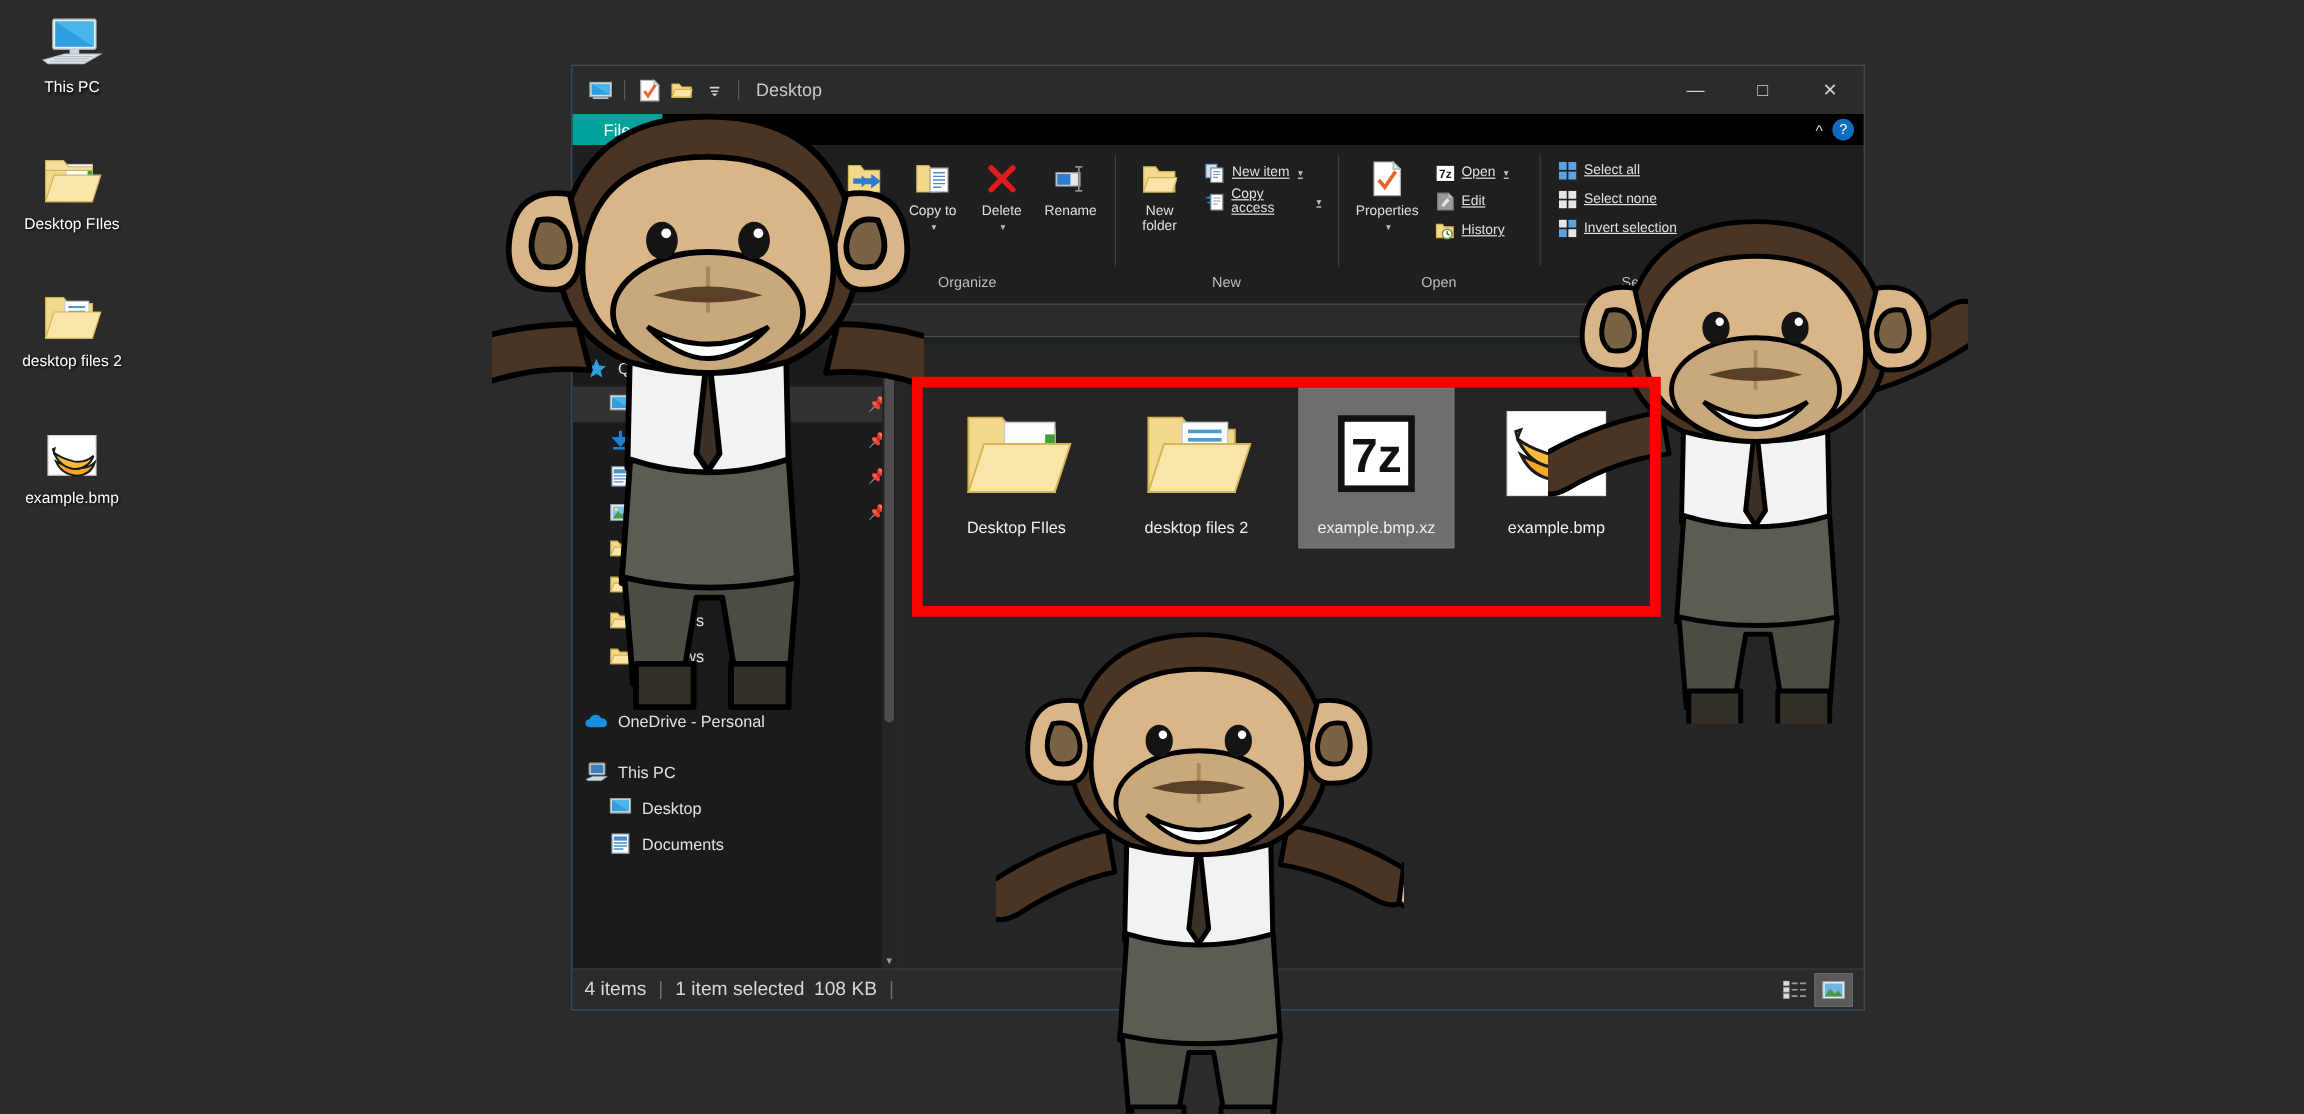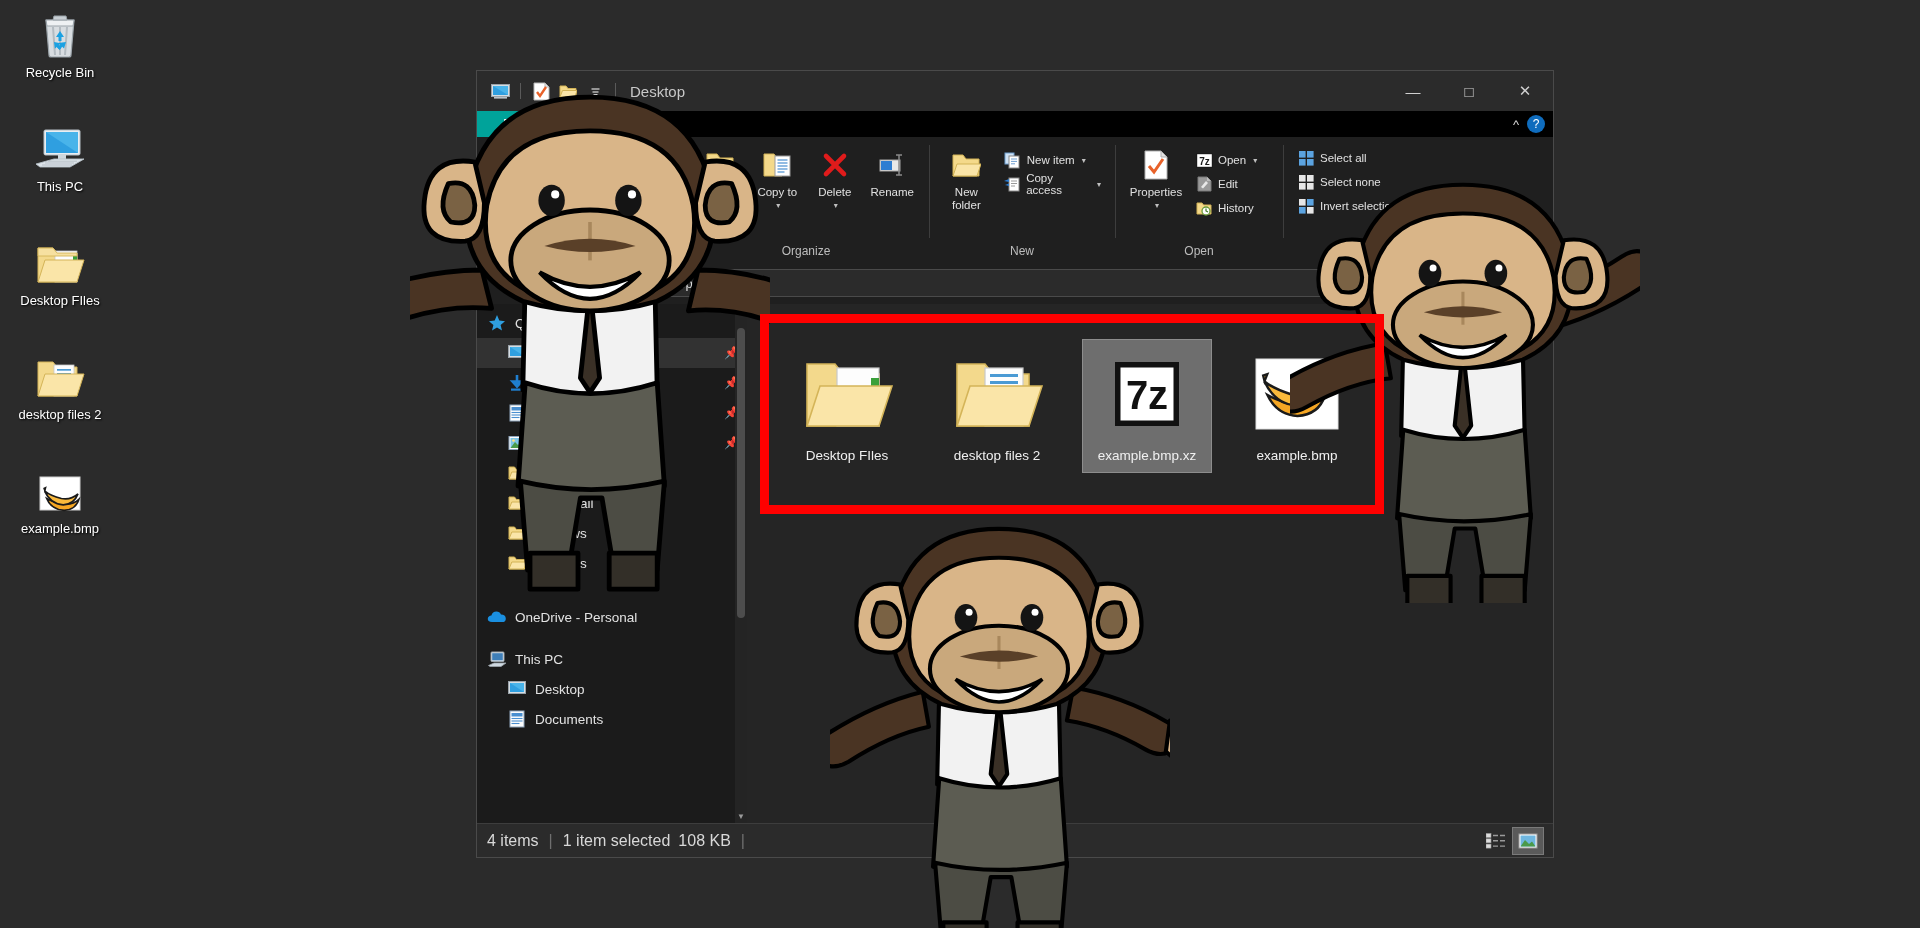--- a/index.html
+++ b/index.html
@@ -19,21 +19,21 @@
   }
   .desk-icon .glyph { height:52px; display:flex; align-items:flex-end; justify-content:center; }
   .desk-icon .lbl {
     margin-top:7px; font-size:13px; color:#fff; line-height:15px;
     text-shadow:1px 1px 2px #000;
     word-wrap:break-word;
   }
 
   
   #explorer {
-    position:absolute; left:476px; top:70px; width:1078px; height:788px;
+    position:absolute; left:476px; top:54px; width:1078px; height:788px;
     background:#0c4a6e; border:1px solid #4a4a4a; z-index:2;
     display:flex; flex-direction:column;
   }
   #titlebar {
     height:40px; background:#2b2b2b; display:flex; align-items:center;
     flex:0 0 40px;
   }
   .qa-zone { display:flex; align-items:center; padding-left:12px; gap:5px; }
   .qa-ico { width:22px; height:22px; display:flex; align-items:center; justify-content:center; }
   .qa-sep { width:1px; height:16px; background:#5a5a5a; margin:0 4px; }
@@ -59,21 +59,21 @@
     content:""; position:absolute; left:0; top:8px; bottom:24px; width:1px; background:#3d3d3d;
   }
   .rgroup-body { flex:1; display:flex; align-items:flex-start; padding:8px 10px 0 10px; }
   .rgroup-label { height:22px; font-size:12px; color:#bdbdbd; text-align:center; line-height:22px; }
   .big-btn {
     width:58px; display:flex; flex-direction:column; align-items:center;
     font-size:11.5px; color:#e0e0e0; text-align:center; line-height:13px; padding-top:2px;
   }
   .big-btn .ico { height:36px; display:flex; align-items:center; justify-content:center; margin-bottom:3px; }
   .small-col { display:flex; flex-direction:column; gap:2px; padding-top:4px; }
-  .small-btn { display:flex; align-items:center; gap:5px; font-size:11.5px; color:#e0e0e0; height:22px; padding:0 4px; }
+  .small-btn { display:flex; align-items:center; gap:5px; font-size:11.5px; color:#e0e0e0; height:22px; padding:0 4px;text-decoration:underline; }
   .small-btn .ico { width:18px; height:18px; display:flex; align-items:center; justify-content:center; }
   .caret { font-size:8px; color:#c0c0c0; margin-left:2px; }
 
   
   #addrbar { height:42px; background:#1f1f1f; display:flex; align-items:center; padding:0 8px; gap:4px; flex:0 0 42px; }
   .navbtn { width:30px; height:30px; display:flex; align-items:center; justify-content:center; color:#d6d6d6; font-size:17px; }
   .navbtn.sm { width:22px; font-size:11px; }
   #crumbbox {
     flex:1; height:28px; background:#2b2b2b; border:1px solid #4a4a4a;
     display:flex; align-items:center; padding:0 8px; gap:6px; font-size:13px; color:#ddd;
@@ -130,38 +130,20 @@
   #monkey-1 { left:410px; top:90px; width:360px; }
   #monkey-2 { left:1290px; top:160px; width:350px; }
   #monkey-3 { left:830px; top:500px; width:340px; }
   #monkey-1 svg, #monkey-2 svg, #monkey-3 svg { width:100%; height:auto; display:block; }
 </style>
 </head>
 <body>
 
 <div id="desktop-icons">
 
-  <div class="desk-icon">
-    <div class="glyph">
-      <svg width="46" height="48" viewBox="0 0 46 48">
-        <path d="M9 10 L37 10 L34 45 Q34 47 32 47 L14 47 Q12 47 12 45 Z" fill="#d8dde1" stroke="#9aa3a9" stroke-width="1.2"></path>
-        <path d="M9 10 L37 10 L36 16 L10 16 Z" fill="#eef1f3" stroke="#9aa3a9" stroke-width="1"></path>
-        <path d="M16 17 L18 45" stroke="#b3bbc1" stroke-width="2"></path>
-        <path d="M23 17 L23 45" stroke="#b3bbc1" stroke-width="2"></path>
-        <path d="M30 17 L28 45" stroke="#b3bbc1" stroke-width="2"></path>
-        <path d="M17 6 L29 6 L30 10 L16 10 Z" fill="#c7ced3" stroke="#9aa3a9" stroke-width="1"></path>
-        <g fill="#1ba1e2">
-          <path d="M23 21 l4 6 l-2.5 0 l0 4 l-3 0 l0 -4 l-2.5 0 z"></path>
-          <path d="M29 32 l-2 6.5 l-1.8 -1.7 l-2.8 2.8 l-2.1 -2.1 l2.8 -2.8 l-1.7 -1.8 z"></path>
-          <path d="M17 32 l6.5 1.2 l-1.7 1.8 l2.8 2.8 l-2.1 2.1 l-2.8 -2.8 l-1.8 1.7 z"></path>
-        </g>
-      </svg>
-    </div>
-    <div class="lbl">Recycle Bin</div>
-  </div>
 
   <div class="desk-icon">
     <div class="glyph">
       <svg width="52" height="46" viewBox="0 0 52 46">
         <rect x="10" y="4" width="36" height="25" rx="1.5" fill="#e9eef2" stroke="#b6bfc6" stroke-width="1"></rect>
         <rect x="12" y="6" width="32" height="21" fill="#2f9fe0"></rect>
         <path d="M12 6 L44 6 L44 27 Z" fill="#49b4ea"></path>
         <rect x="24" y="29" width="8" height="4" fill="#cfd7dd"></rect>
         <path d="M2 38 L20 33 L50 33 L36 41 L6 41 Z" fill="#dde4ea" stroke="#b6bfc6" stroke-width="0.9"></path>
         <g stroke="#aab3ba" stroke-width="0.7">

